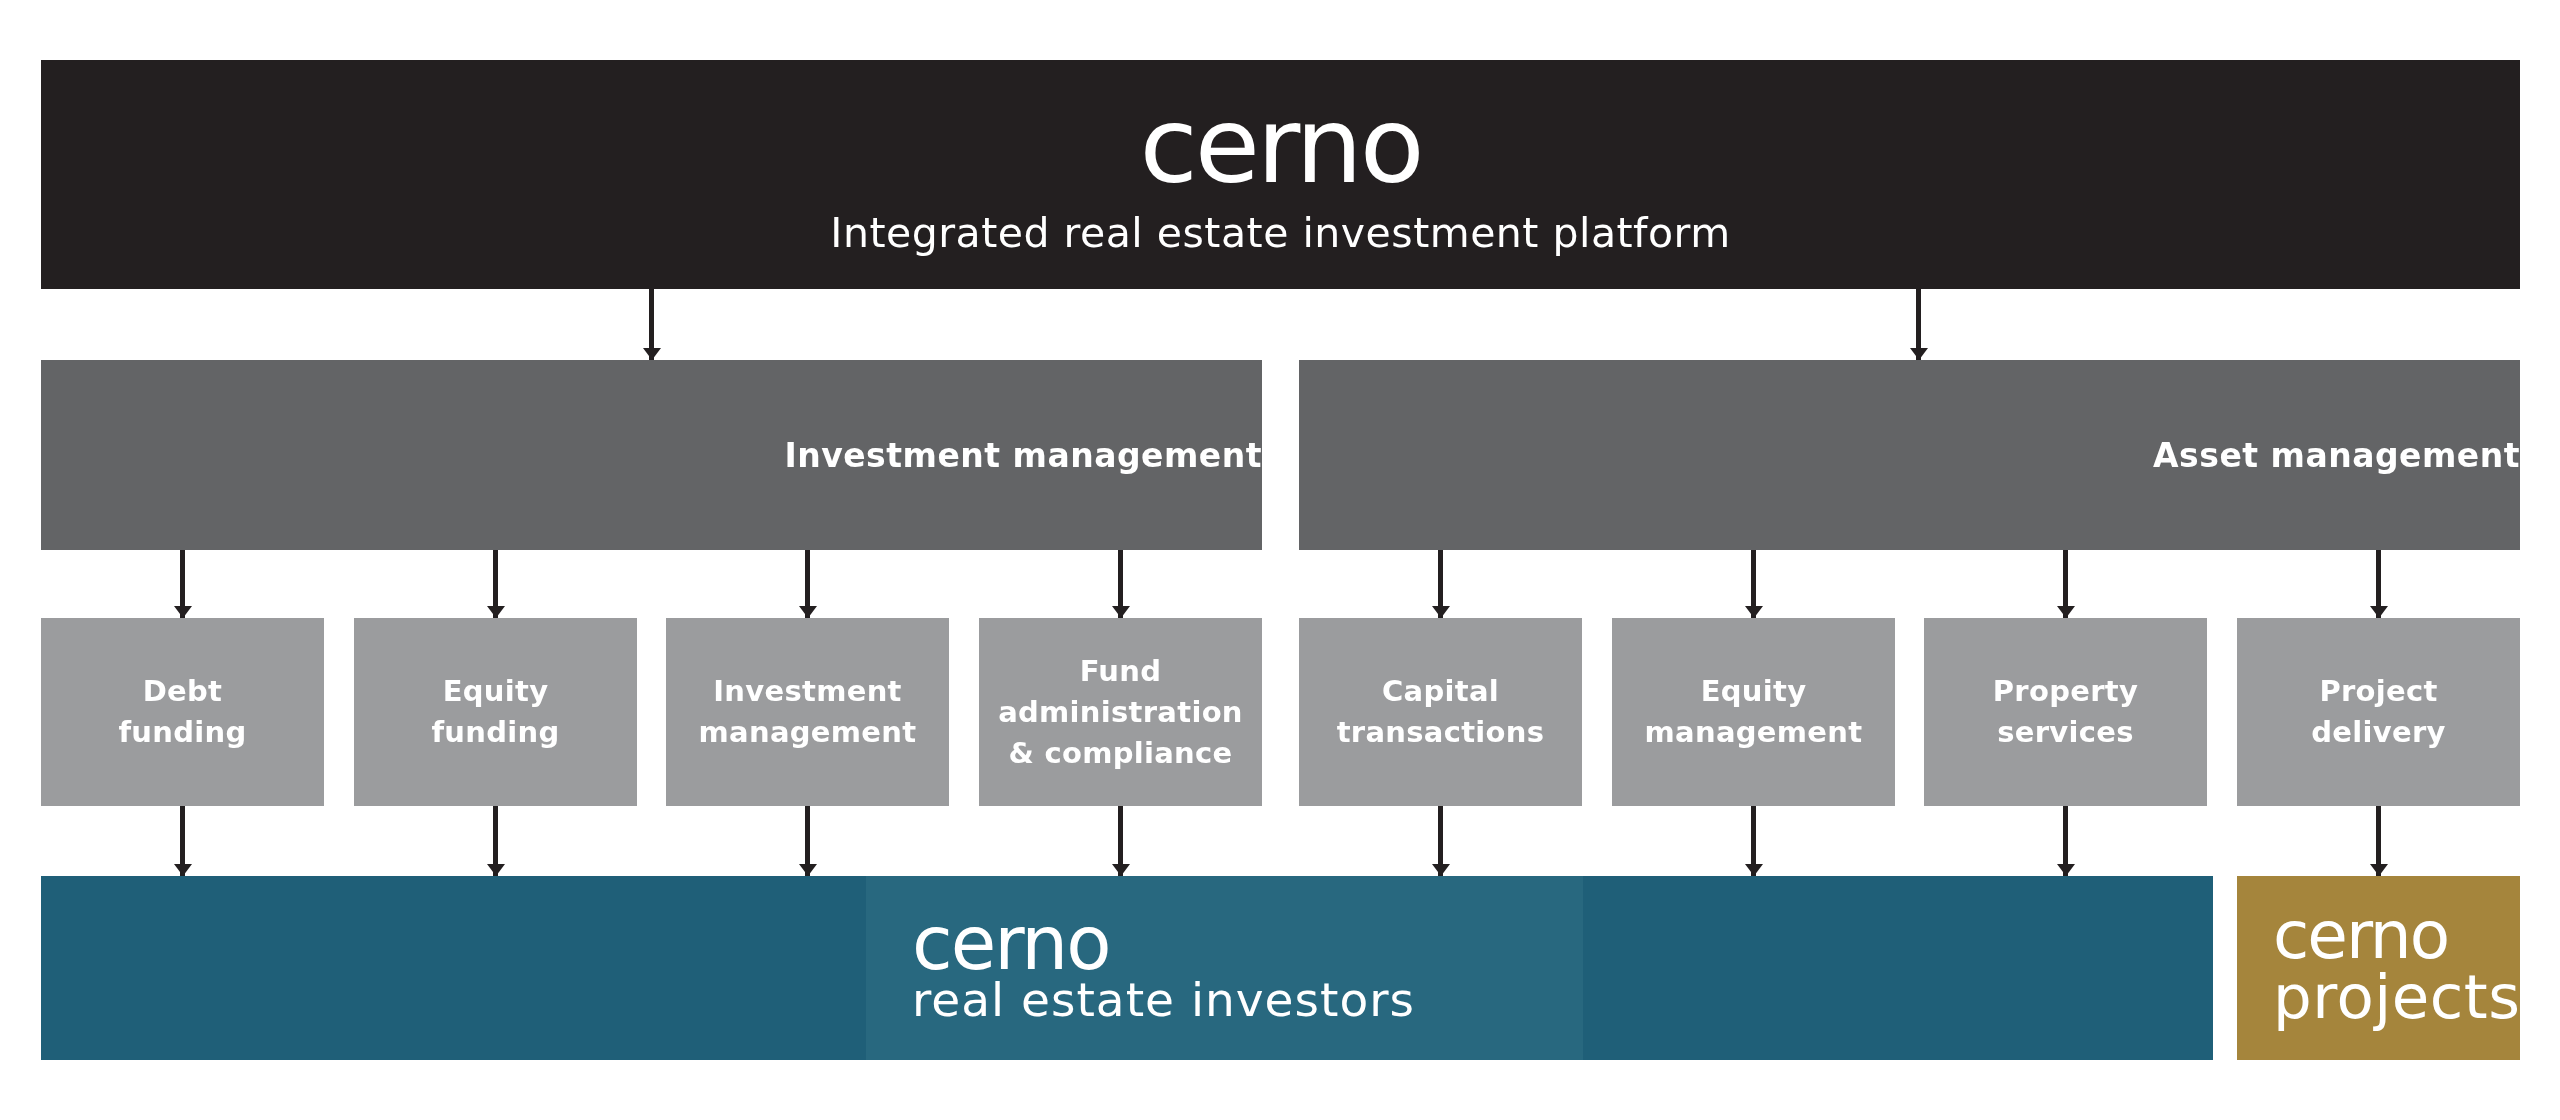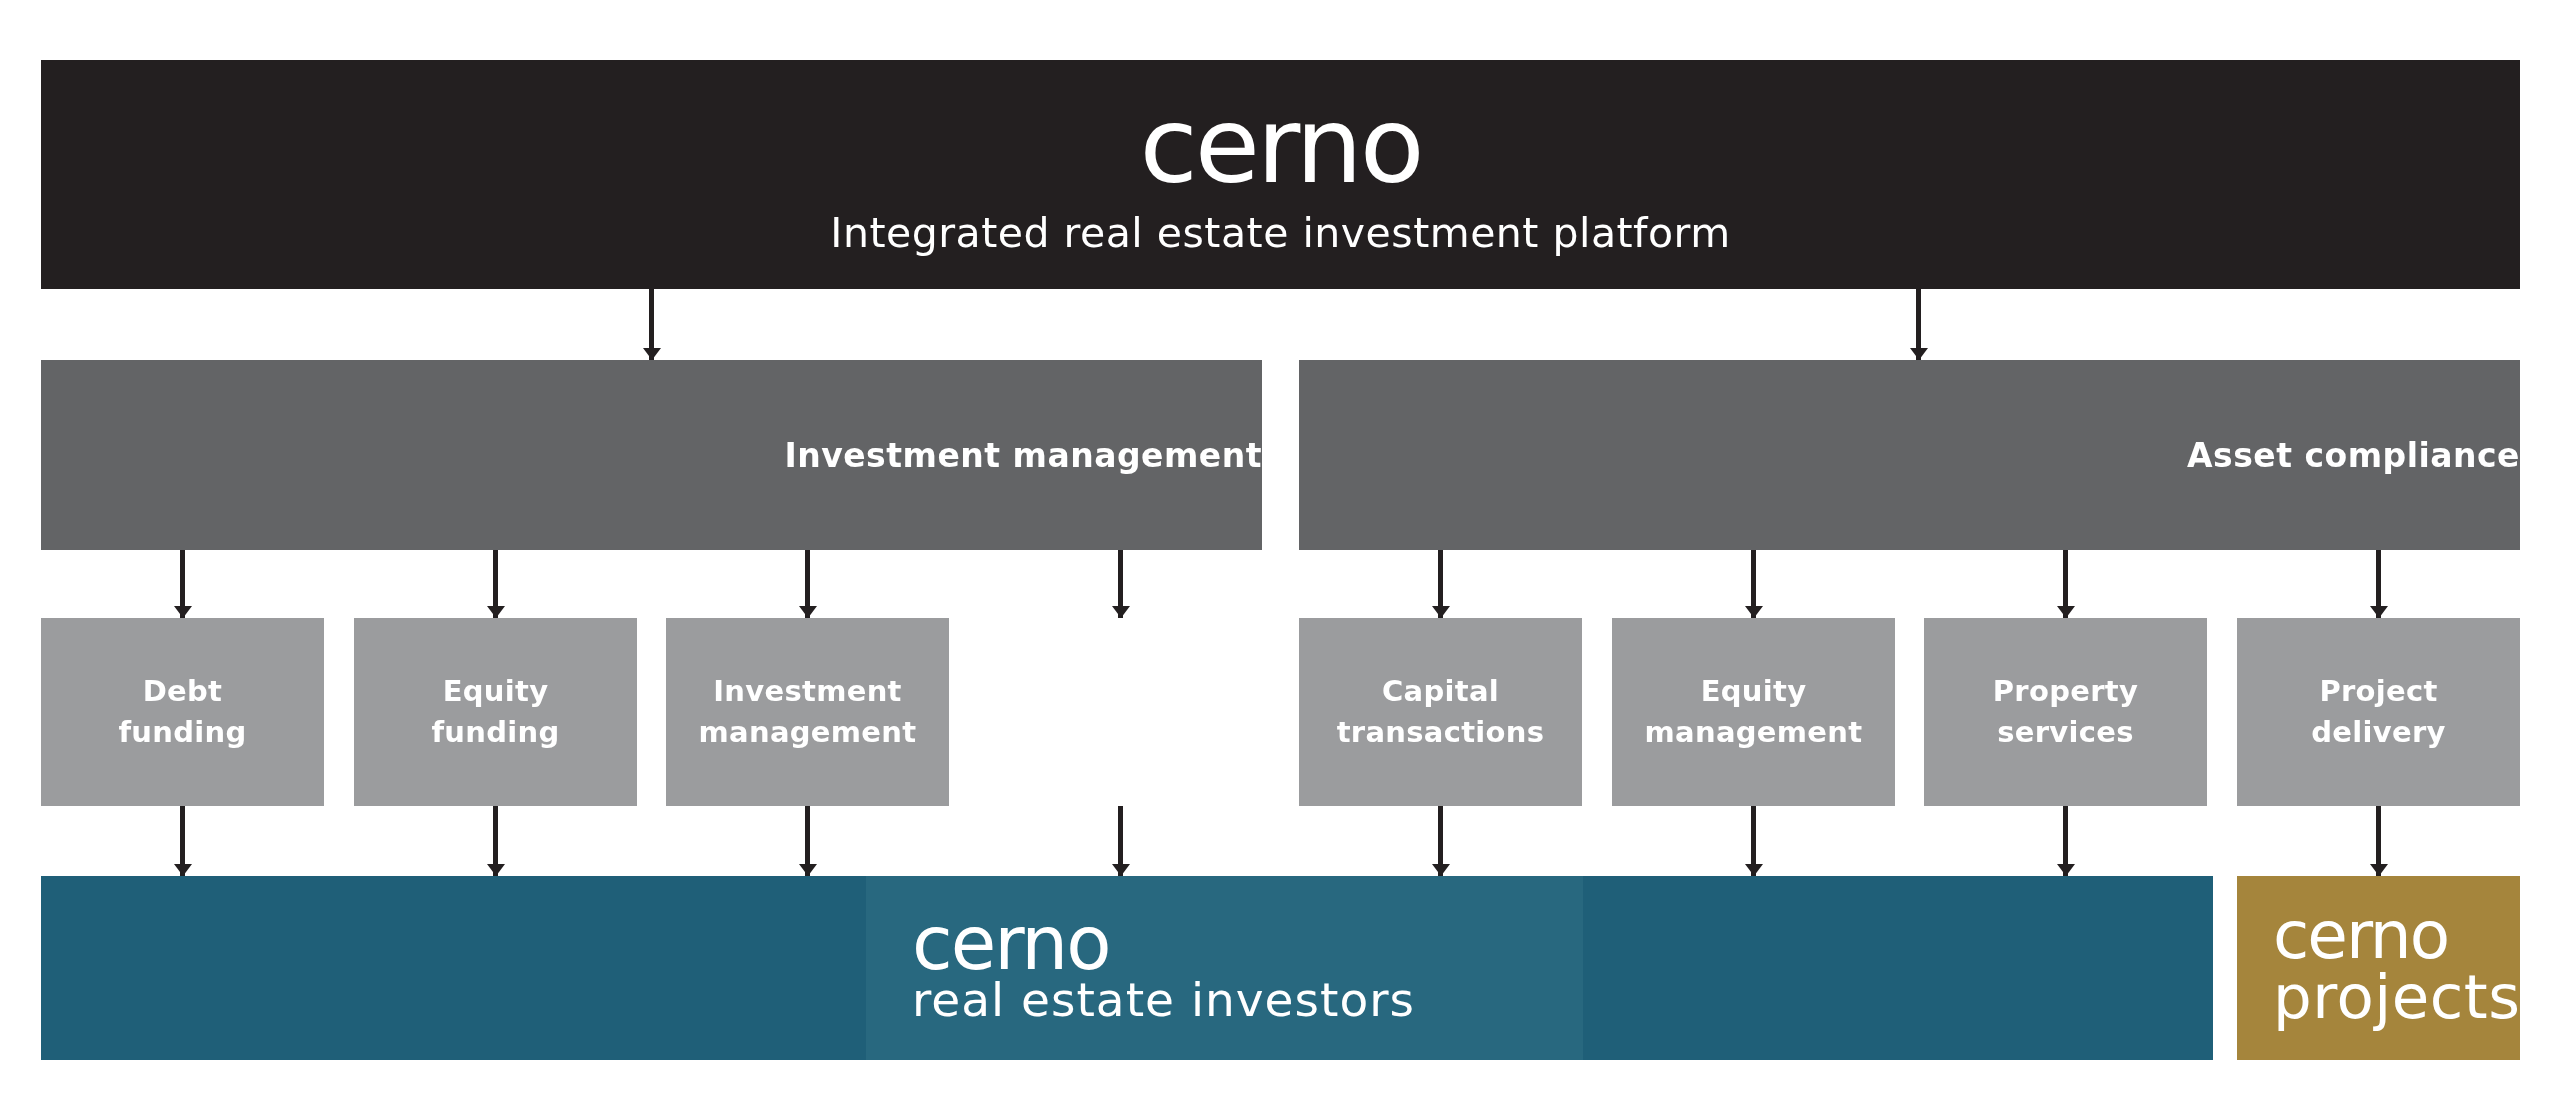--- a/index.html
+++ b/index.html
@@ -97,21 +97,21 @@
     <div class="tagline">Integrated real estate investment platform</div>
   </div>
 
   <div class="conn" style="left:649px;top:289px;height:71px;"></div>
   <div class="conn" style="left:1916px;top:289px;height:71px;"></div>
 
   <div class="box division a">
     <span class="label">Investment management</span>
   </div>
   <div class="box division b">
-    <span class="label">Asset compliance</span>
+    <span class="label">Asset management</span>
   </div>
 
   <div class="conn" style="left:180px;top:550px;height:68px;"></div>
   <div class="conn" style="left:493px;top:550px;height:68px;"></div>
   <div class="conn" style="left:805px;top:550px;height:68px;"></div>
   <div class="conn" style="left:1118px;top:550px;height:68px;"></div>
   <div class="conn" style="left:1438px;top:550px;height:68px;"></div>
   <div class="conn" style="left:1751px;top:550px;height:68px;"></div>
   <div class="conn" style="left:2063px;top:550px;height:68px;"></div>
   <div class="conn" style="left:2376px;top:550px;height:68px;"></div>
@@ -120,20 +120,25 @@
     <span class="line">Debt</span>
     <span class="line">funding</span>
   </div>
   <div class="box service" style="left:354px;">
     <span class="line">Equity</span>
     <span class="line">funding</span>
   </div>
   <div class="box service" style="left:666px;">
     <span class="line">Investment</span>
     <span class="line">management</span>
+  </div>
+  <div class="box service" style="left:979px;">
+    <span class="line">Fund</span>
+    <span class="line">administration</span>
+    <span class="line">&amp; compliance</span>
   </div>
   <div class="box service" style="left:1299px;">
     <span class="line">Capital</span>
     <span class="line">transactions</span>
   </div>
   <div class="box service" style="left:1612px;">
     <span class="line">Equity</span>
     <span class="line">management</span>
   </div>
   <div class="box service" style="left:1924px;">

